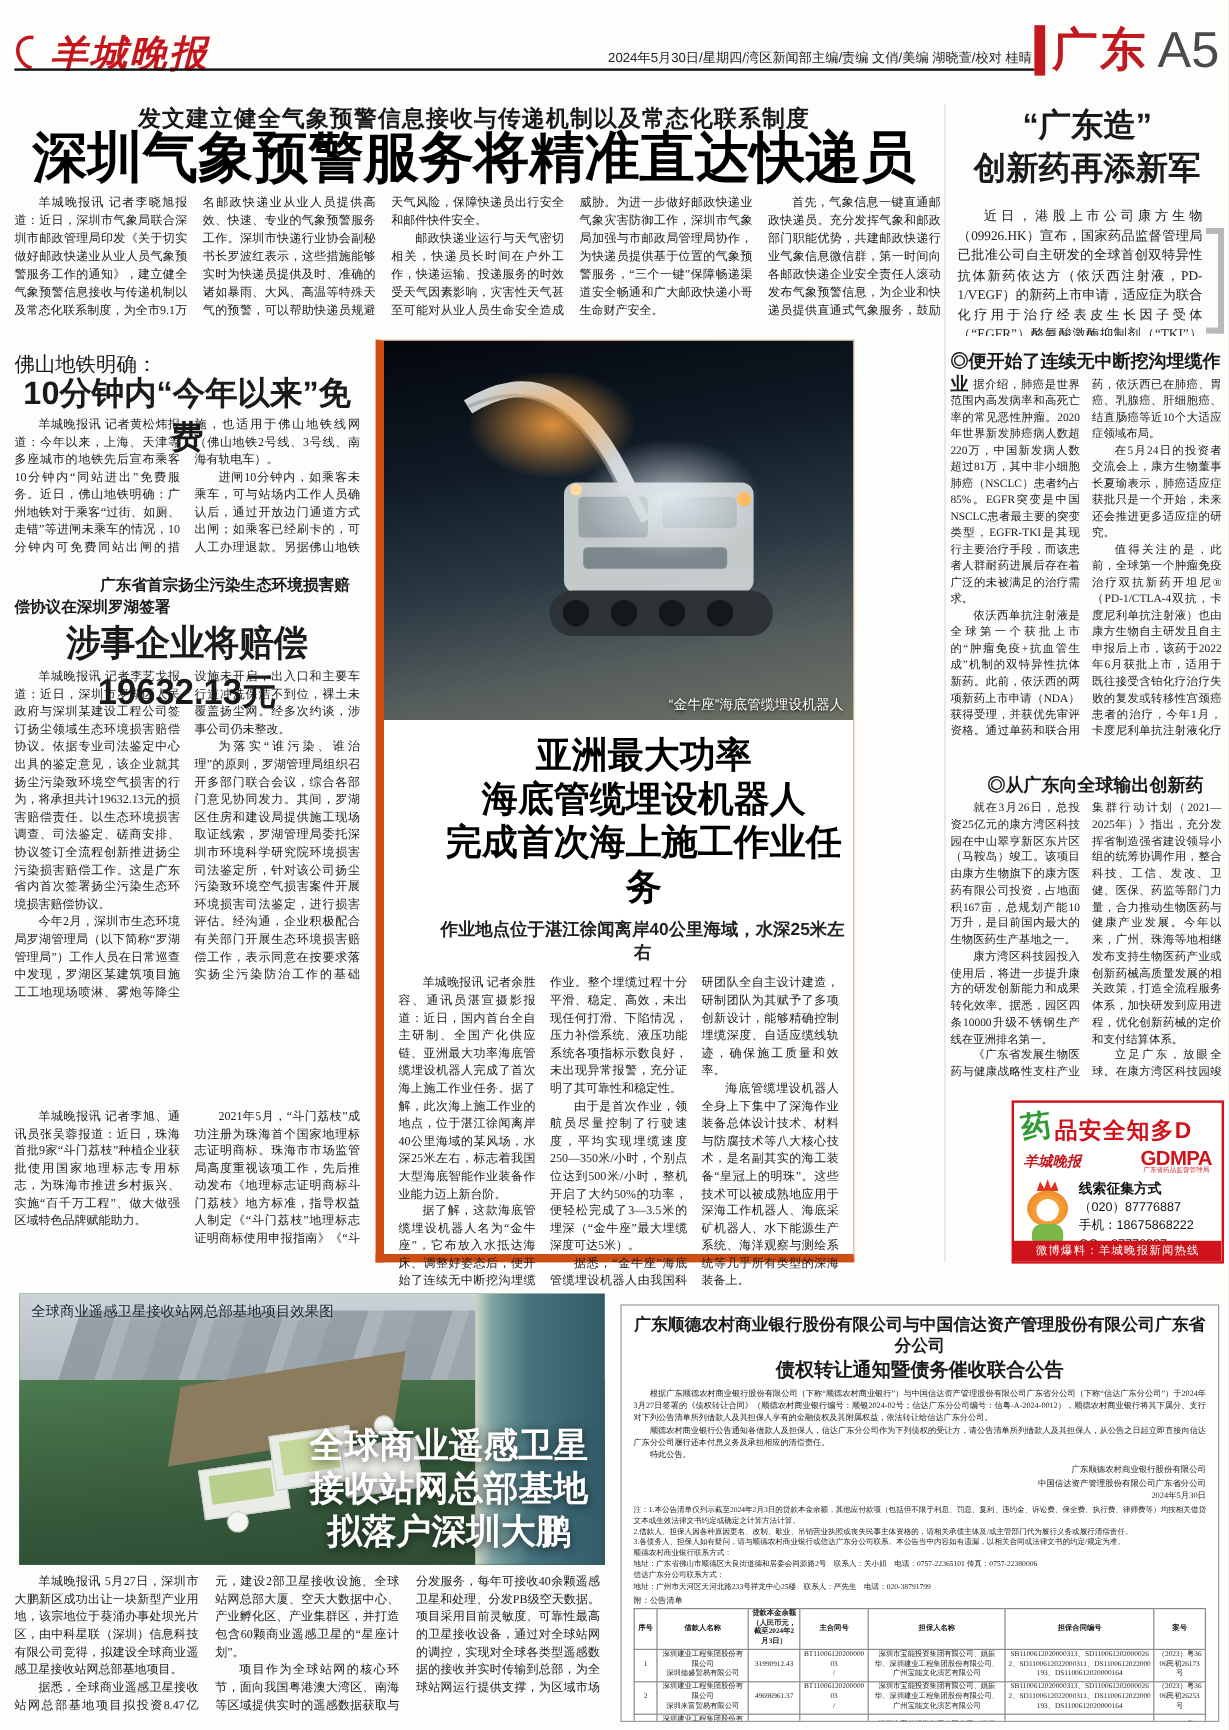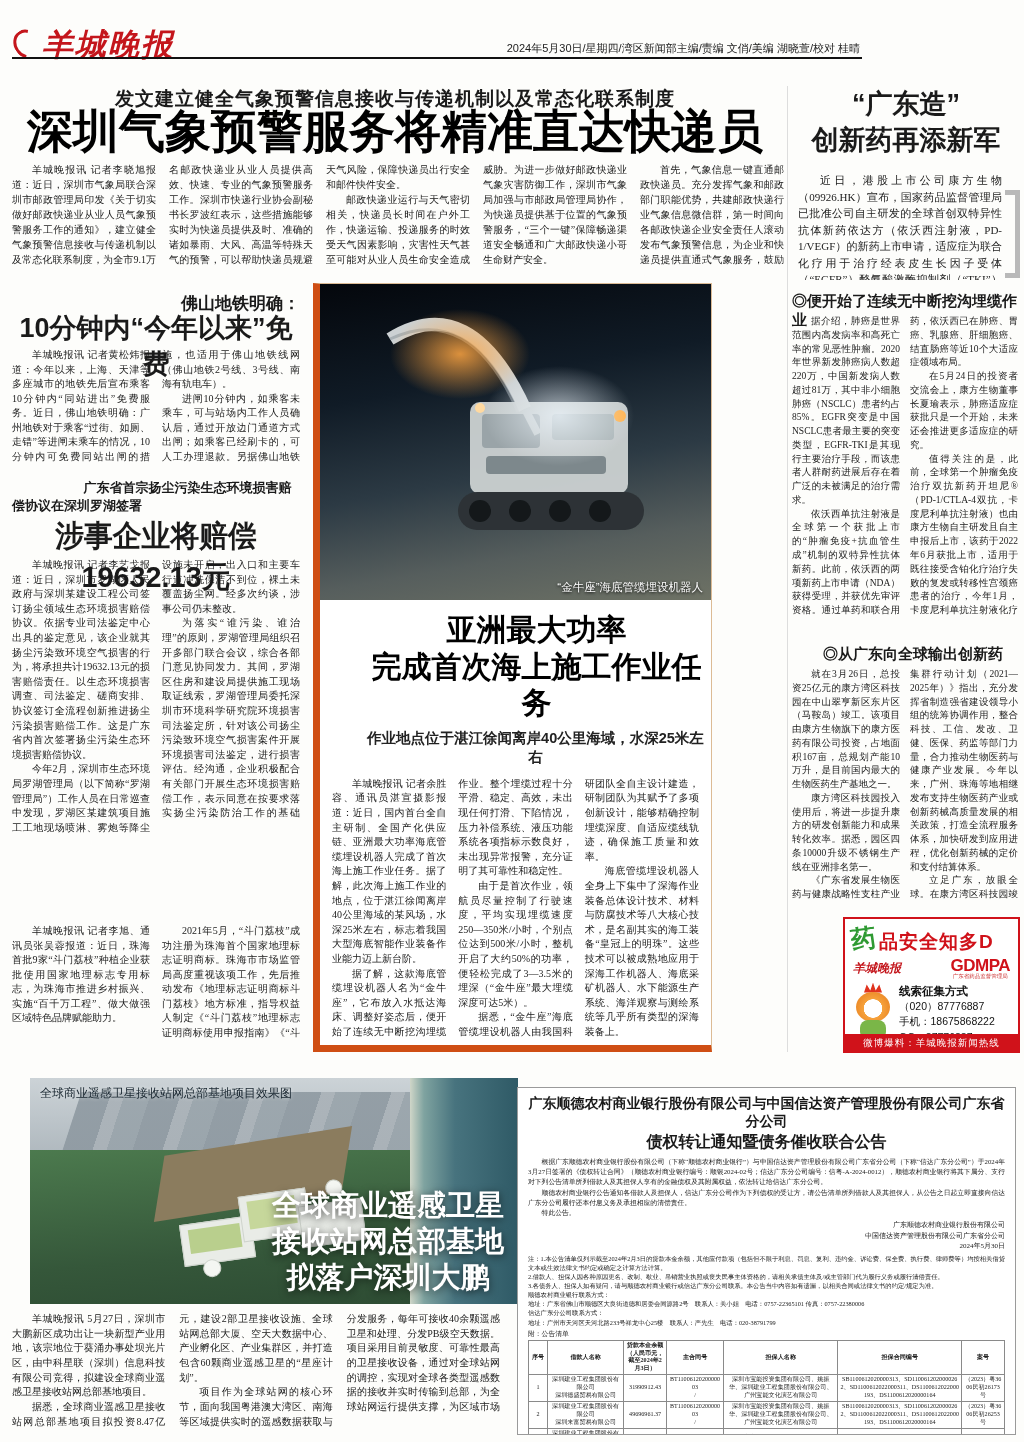--- a/index.html
+++ b/index.html
@@ -20,21 +20,21 @@
   .page-corner{right:8px;top:16px;display:flex;align-items:center;}
   .red-bar{width:9px;height:42px;background:#c01920;margin-right:6px;}
   .section-name{font-size:38px;font-weight:900;color:#c01920;letter-spacing:2px;}
   .page-no{font-size:42px;color:#4a4a4a;margin-left:8px;font-family:"Liberation Sans",sans-serif;font-weight:300;}
   
   .lead-kicker{left:0;top:86px;width:790px;text-align:center;font-size:19px;font-weight:600;color:#1a1a1a;letter-spacing:1px;}
   .lead-head{left:0;top:101px;width:790px;text-align:center;font-size:46px;font-weight:900;color:#000;letter-spacing:0px;}
   .lead-body{left:12px;top:162px;width:772px;height:118px;column-count:5;column-gap:13px;
              font-size:10px;line-height:1.5;overflow:hidden;}
   
-  .fs-kicker{left:12px;top:292px;width:288px;text-align:right;font-size:17px;font-weight:700;}
+  .fs-kicker{left:12px;top:292px;width:288px;text-align:left;font-size:17px;font-weight:400;}
   .fs-head{left:6px;top:310px;width:300px;text-align:center;font-size:27px;font-weight:900;}
   .fs-body{left:12px;top:348px;width:288px;height:116px;column-count:2;column-gap:12px;
            font-size:10px;line-height:1.45;overflow:hidden;}
   .dust-kicker{left:12px;top:479px;width:288px;font-size:13px;font-weight:600;line-height:1.35;text-indent:5.5em;}
   .dust-head{left:6px;top:516px;width:300px;text-align:center;font-size:30px;font-weight:900;transform:scaleX(.96);}
   .dust-body{left:12px;top:558px;width:288px;height:290px;column-count:2;column-gap:12px;
              font-size:10px;line-height:1.46;overflow:hidden;}
   .ly-head{left:6px;top:860px;width:300px;text-align:center;font-size:25px;font-weight:900;line-height:1.25;}
   .ly-body{left:12px;top:924px;width:288px;height:128px;column-count:2;column-gap:12px;
            font-size:10px;line-height:1.45;overflow:hidden;}
@@ -84,21 +84,21 @@
       clip-path:polygon(0 100%,15% 20%,35% 80%,50% 0,65% 80%,85% 20%,100% 100%);}
   .m-head{position:absolute;left:5px;top:9px;width:34px;height:30px;border-radius:50%;
       background:radial-gradient(circle at 50% 55%,#fff 38%,#f6a23c 40%,#e8801f 90%);}
   .m-body{position:absolute;left:9px;top:37px;width:26px;height:20px;border-radius:8px;background:#7ab648;}
   .ad-contact{margin-left:4px;line-height:1.45;}
   .ad-contact .c-t{font-size:11.5px;font-weight:900;color:#111;}
   .ad-contact .c-l{font-size:10.5px;color:#111;}
   .ad-footer{position:absolute;left:0;right:0;bottom:0;height:17px;background:#d0121a;color:#fff;
       font-size:9.5px;text-align:center;line-height:17px;letter-spacing:1px;}
   
-  .sat-photo{left:30px;top:1078px;width:488px;height:226px;overflow:hidden;background:#39603c;}
+  .sat-photo{left:16px;top:1078px;width:488px;height:226px;overflow:hidden;background:#39603c;}
   .sp-sky{position:absolute;left:0;top:0;width:100%;height:80px;background:linear-gradient(#ccd3d7,#aeb7bd);}
   .sp-bld{position:absolute;left:40px;top:14px;width:360px;height:70px;
       background:repeating-linear-gradient(90deg,#8e99a1 0 30px,#a9b1b7 30px 44px,#98a3aa 44px 70px);
       transform:skewX(-18deg);opacity:.9;}
   .sp-forest{position:absolute;left:0;top:72px;width:100%;height:160px;
       background:linear-gradient(175deg,#4c7a4e,#35573a 60%,#2c4a32);}
   .sp-sea{position:absolute;right:0;top:0;width:108px;height:100%;
       background:linear-gradient(90deg,#cfd6c8 0,#7fa3a0 14px,#47737e 45px,#2f5a66 100%);}
   .sp-field{position:absolute;left:128px;top:64px;width:190px;height:64px;background:#8b7c5e;
       transform:rotate(-9deg) skewX(-18deg);}
@@ -133,20 +133,25 @@
   .ann-table th{font-weight:bold;}
 </style>
 </head>
 <body>
 
 <div class="page">
 
   <div class="abs logo"><span class="logo-swoosh"></span><span>羊城晚报</span></div>
   <div class="abs dateline sans">2024年5月30日/星期四/湾区新闻部主编/责编 文俏/美编 湖晓萱/校对 桂晴</div>
   <div class="abs header-rule"></div>
+  <div class="abs page-corner">
+    <div class="red-bar"></div>
+    <div class="section-name sans">广东</div>
+    <div class="page-no">A5</div>
+  </div>
 
   <div class="abs lead-kicker sans">发文建立健全气象预警信息接收与传递机制以及常态化联系制度</div>
   <div class="abs lead-head sans">深圳气象预警服务将精准直达快递员</div>
   <div class="abs lead-body just">
       <p>羊城晚报讯 记者李晓旭报道：近日，深圳市气象局联合深圳市邮政管理局印发《关于切实做好邮政快递业从业人员气象预警服务工作的通知》，建立健全气象预警信息接收与传递机制以及常态化联系制度，为全市9.1万名邮政快递业从业人员提供高效、快速、专业的气象预警服务工作。深圳市快递行业协会副秘书长罗波红表示，这些措施能够实时为快递员提供及时、准确的诸如暴雨、大风、高温等特殊天气的预警，可以帮助快递员规避天气风险，保障快递员出行安全和邮件快件安全。</p>
       <p>邮政快递业运行与天气密切相关，快递员长时间在户外工作，快递运输、投递服务的时效受天气因素影响，灾害性天气甚至可能对从业人员生命安全造成威胁。为进一步做好邮政快递业气象灾害防御工作，深圳市气象局加强与市邮政局管理局协作，为快递员提供基于位置的气象预警服务，“三个一键”保障畅递渠道安全畅通和广大邮政快递小哥生命财产安全。</p>
       <p>首先，气象信息一键直通邮政快递员。充分发挥气象和邮政部门职能优势，共建邮政快递行业气象信息微信群，第一时间向各邮政快递企业安全责任人滚动发布气象预警信息，为企业和快递员提供直通式气象服务，鼓励快递员下载使用深圳天气APP、台风暴雨码等产品，主动获取气象预警信息，保障快递员出行和邮件快件“双安全”。</p>
     </div>
 
   <div class="abs fs-kicker sans">佛山地铁明确：</div>
@@ -186,20 +191,21 @@
         <circle cx="160" cy="227" r="11" fill="#14181a"></circle>
         <circle cx="200" cy="227" r="11" fill="#14181a"></circle>
         <circle cx="240" cy="227" r="11" fill="#14181a"></circle>
         <circle cx="280" cy="227" r="11" fill="#14181a"></circle>
         <path d="M 205 125 L 218 150" stroke="#c4cacb" stroke-width="8" fill="none"></path>
       </svg>
       <div class="robot-caption">“金牛座”海底管缆埋设机器人</div>
     </div>
     <div class="robot-heads sans">
       <div>亚洲最大功率</div>
+      <div>海底管缆埋设机器人</div>
       <div>完成首次海上施工作业任务</div>
     </div>
     <div class="robot-sub sans">作业地点位于湛江徐闻离岸40公里海域，水深25米左右</div>
     <div class="robot-body just">
         <p>羊城晚报讯 记者余胜容、通讯员湛宣摄影报道：近日，国内首台全自主研制、全国产化供应链、亚洲最大功率海底管缆埋设机器人完成了首次海上施工作业任务。据了解，此次海上施工作业的地点，位于湛江徐闻离岸40公里海域的某风场，水深25米左右，标志着我国大型海底智能作业装备作业能力迈上新台阶。</p>
         <p>据了解，这款海底管缆埋设机器人名为“金牛座”，它布放入水抵达海床、调整好姿态后，便开始了连续无中断挖沟埋缆作业。整个埋缆过程十分平滑、稳定、高效，未出现任何打滑、下陷情况，压力补偿系统、液压功能系统各项指标示数良好，未出现异常报警，充分证明了其可靠性和稳定性。</p>
         <p>由于是首次作业，领航员尽量控制了行驶速度，平均实现埋缆速度250—350米/小时，个别点位达到500米/小时，整机开启了大约50%的功率，便轻松完成了3—3.5米的埋深（“金牛座”最大埋缆深度可达5米）。</p>
         <p>据悉，“金牛座”海底管缆埋设机器人由我国科研团队全自主设计建造，研制团队为其赋予了多项创新设计，能够精确控制埋缆深度、自适应缆线轨迹，确保施工质量和效率。</p>
         <p>海底管缆埋设机器人全身上下集中了深海作业装备总体设计技术、材料与防腐技术等八大核心技术，是名副其实的海工装备“皇冠上的明珠”。这些技术可以被成熟地应用于深海工作机器人、海底采矿机器人、水下能源生产系统、海洋观察与测绘系统等几乎所有类型的深海装备上。</p>
       </div>

